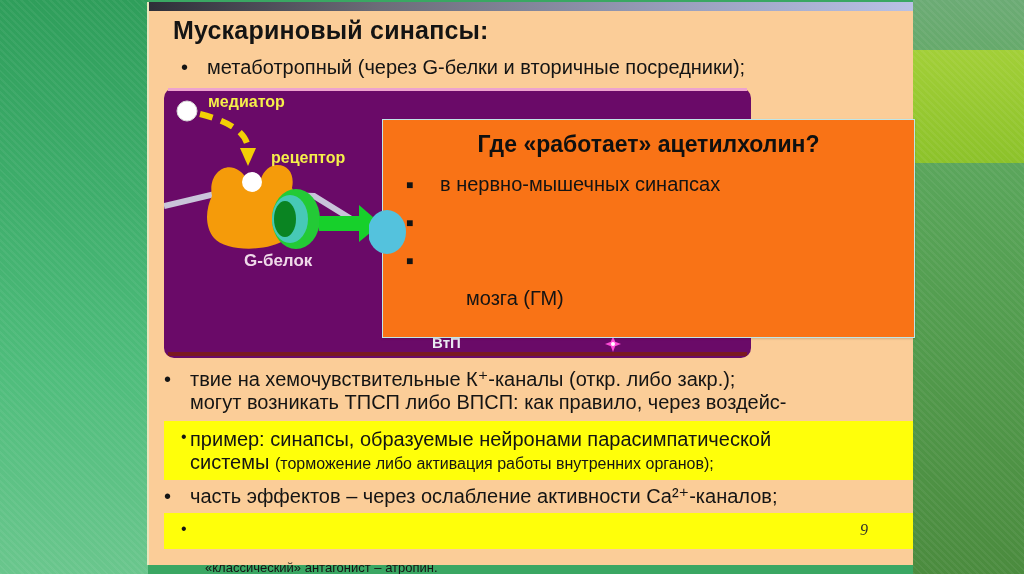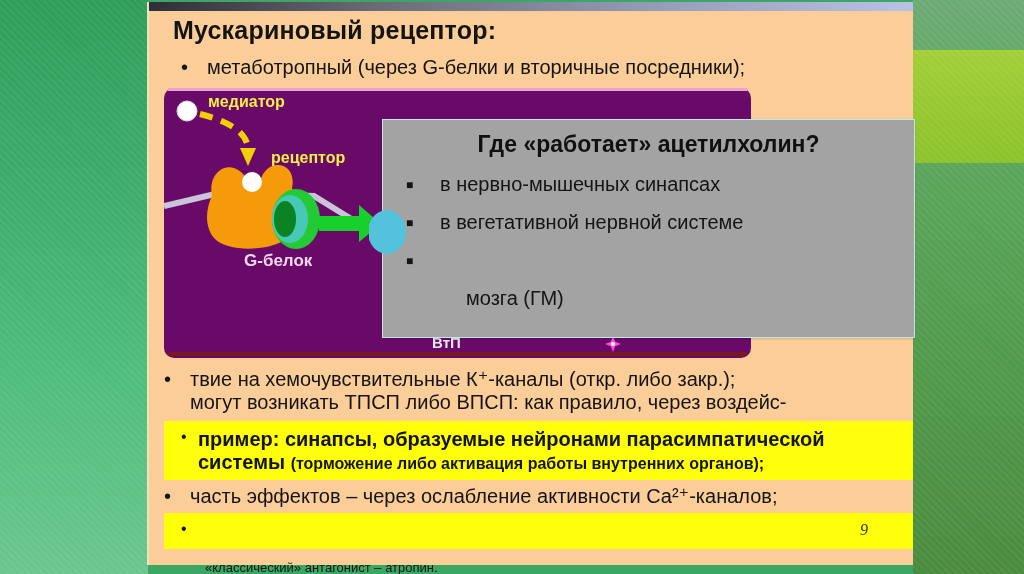--- a/index.html
+++ b/index.html
@@ -40,37 +40,37 @@
   }
   .bullet-row{position:absolute;display:flex;color:#141414;}
   .bullet-marker{width:26px;flex:0 0 26px;text-align:left;}
   .b1{left:32px;top:53px;font-size:20px;line-height:24px;}
   
   .diagram{position:absolute;left:15px;top:84px;width:587px;height:274px;}
   .cyan-blob-overlay{position:absolute;left:220px;top:206px;width:40px;height:48px;z-index:5;}
   
   .callout{
     position:absolute;left:233px;top:117px;width:533px;height:219px;
-    background:#a3a3a3;border:1px solid #bfe6e8;box-sizing:border-box;z-index:4;
+    background:#f97316;border:1px solid #bfe6e8;box-sizing:border-box;z-index:4;
     box-shadow:0 1px 2px rgba(0,0,0,.15);
   }
   .callout-title{
     margin-top:11px;text-align:center;font-size:23px;font-weight:bold;color:#101010;
   }
   .callout-list{margin-top:15px;}
   .co-row{display:flex;height:38px;font-size:20px;color:#141414;align-items:flex-start;}
   .co-marker{flex:0 0 34px;padding-left:23px;font-size:12px;line-height:24px;}
   .co-cont{padding-left:83px;}
   
   .b2{left:15px;top:366px;font-size:20px;line-height:23px;width:740px;}
   .hl-band{
     position:absolute;left:15px;right:0;background:#ffff0a;color:#141414;
   }
   .band1{top:419px;height:59px;padding-top:7px;box-sizing:border-box;}
-  .band1 .txt{margin-left:34px;font-size:20px;line-height:23px;font-weight:bold;}
+  .band1 .txt{margin-left:26px;font-size:20px;line-height:23px;}
   .band1 .bullet-marker{position:absolute;left:17px;top:7px;}
   .small-seg{font-size:16px;}
   .b4{left:15px;top:483px;font-size:20px;line-height:23px;width:740px;}
   .band2{top:511px;height:36px;padding-top:7px;box-sizing:border-box;}
   .band2 .txt{margin-left:41px;font-size:13px;line-height:23px;margin-top:36px;}
   .band2 .bullet-marker{position:absolute;left:17px;top:7px;}
   .page-number{
     position:absolute;left:700px;top:519px;width:30px;text-align:center;
     font-family:"Liberation Serif","DejaVu Serif",serif;font-style:italic;
     font-size:16px;color:#33332a;
@@ -83,21 +83,21 @@
   <div class="bg-texture"></div>
 </div>
 <div class="bg-right">
   <div class="bright-band"></div>
   <div class="bg-texture"></div>
 </div>
 
 <div class="slide">
   <div class="topbar"></div>
 
-  <div class="slide-title">Мускариновый рецептор:</div>
+  <div class="slide-title">Мускариновый синапсы:</div>
 
   <div class="bullet-row b1">
     <span class="bullet-marker">•</span>
     <span>метаботропный (через G-белки и вторичные посредники);</span>
   </div>
 
   <svg class="diagram" viewBox="0 0 587 274">
     <rect x="0" y="2" width="587" height="270" rx="10" fill="#6a0a68"></rect>
     <rect x="4" y="2" width="579" height="3" fill="#eda3cf"></rect>
     <rect x="4" y="266" width="579" height="4" fill="#7a1822"></rect>
@@ -133,21 +133,20 @@
 
   <div class="callout">
     <div class="callout-title">Где «работает» ацетилхолин?</div>
     <div class="callout-list">
       <div class="co-row">
         <span class="co-marker">■</span>
         <span>в нервно-мышечных синапсах</span>
       </div>
       <div class="co-row">
         <span class="co-marker">■</span>
-        <span>в вегетативной нервной системе</span>
       </div>
       <div class="co-row">
         <span class="co-marker">■</span>
       </div>
       <div class="co-row">
         <span class="co-cont">мозга (ГМ)</span>
       </div>
     </div>
   </div>
 

